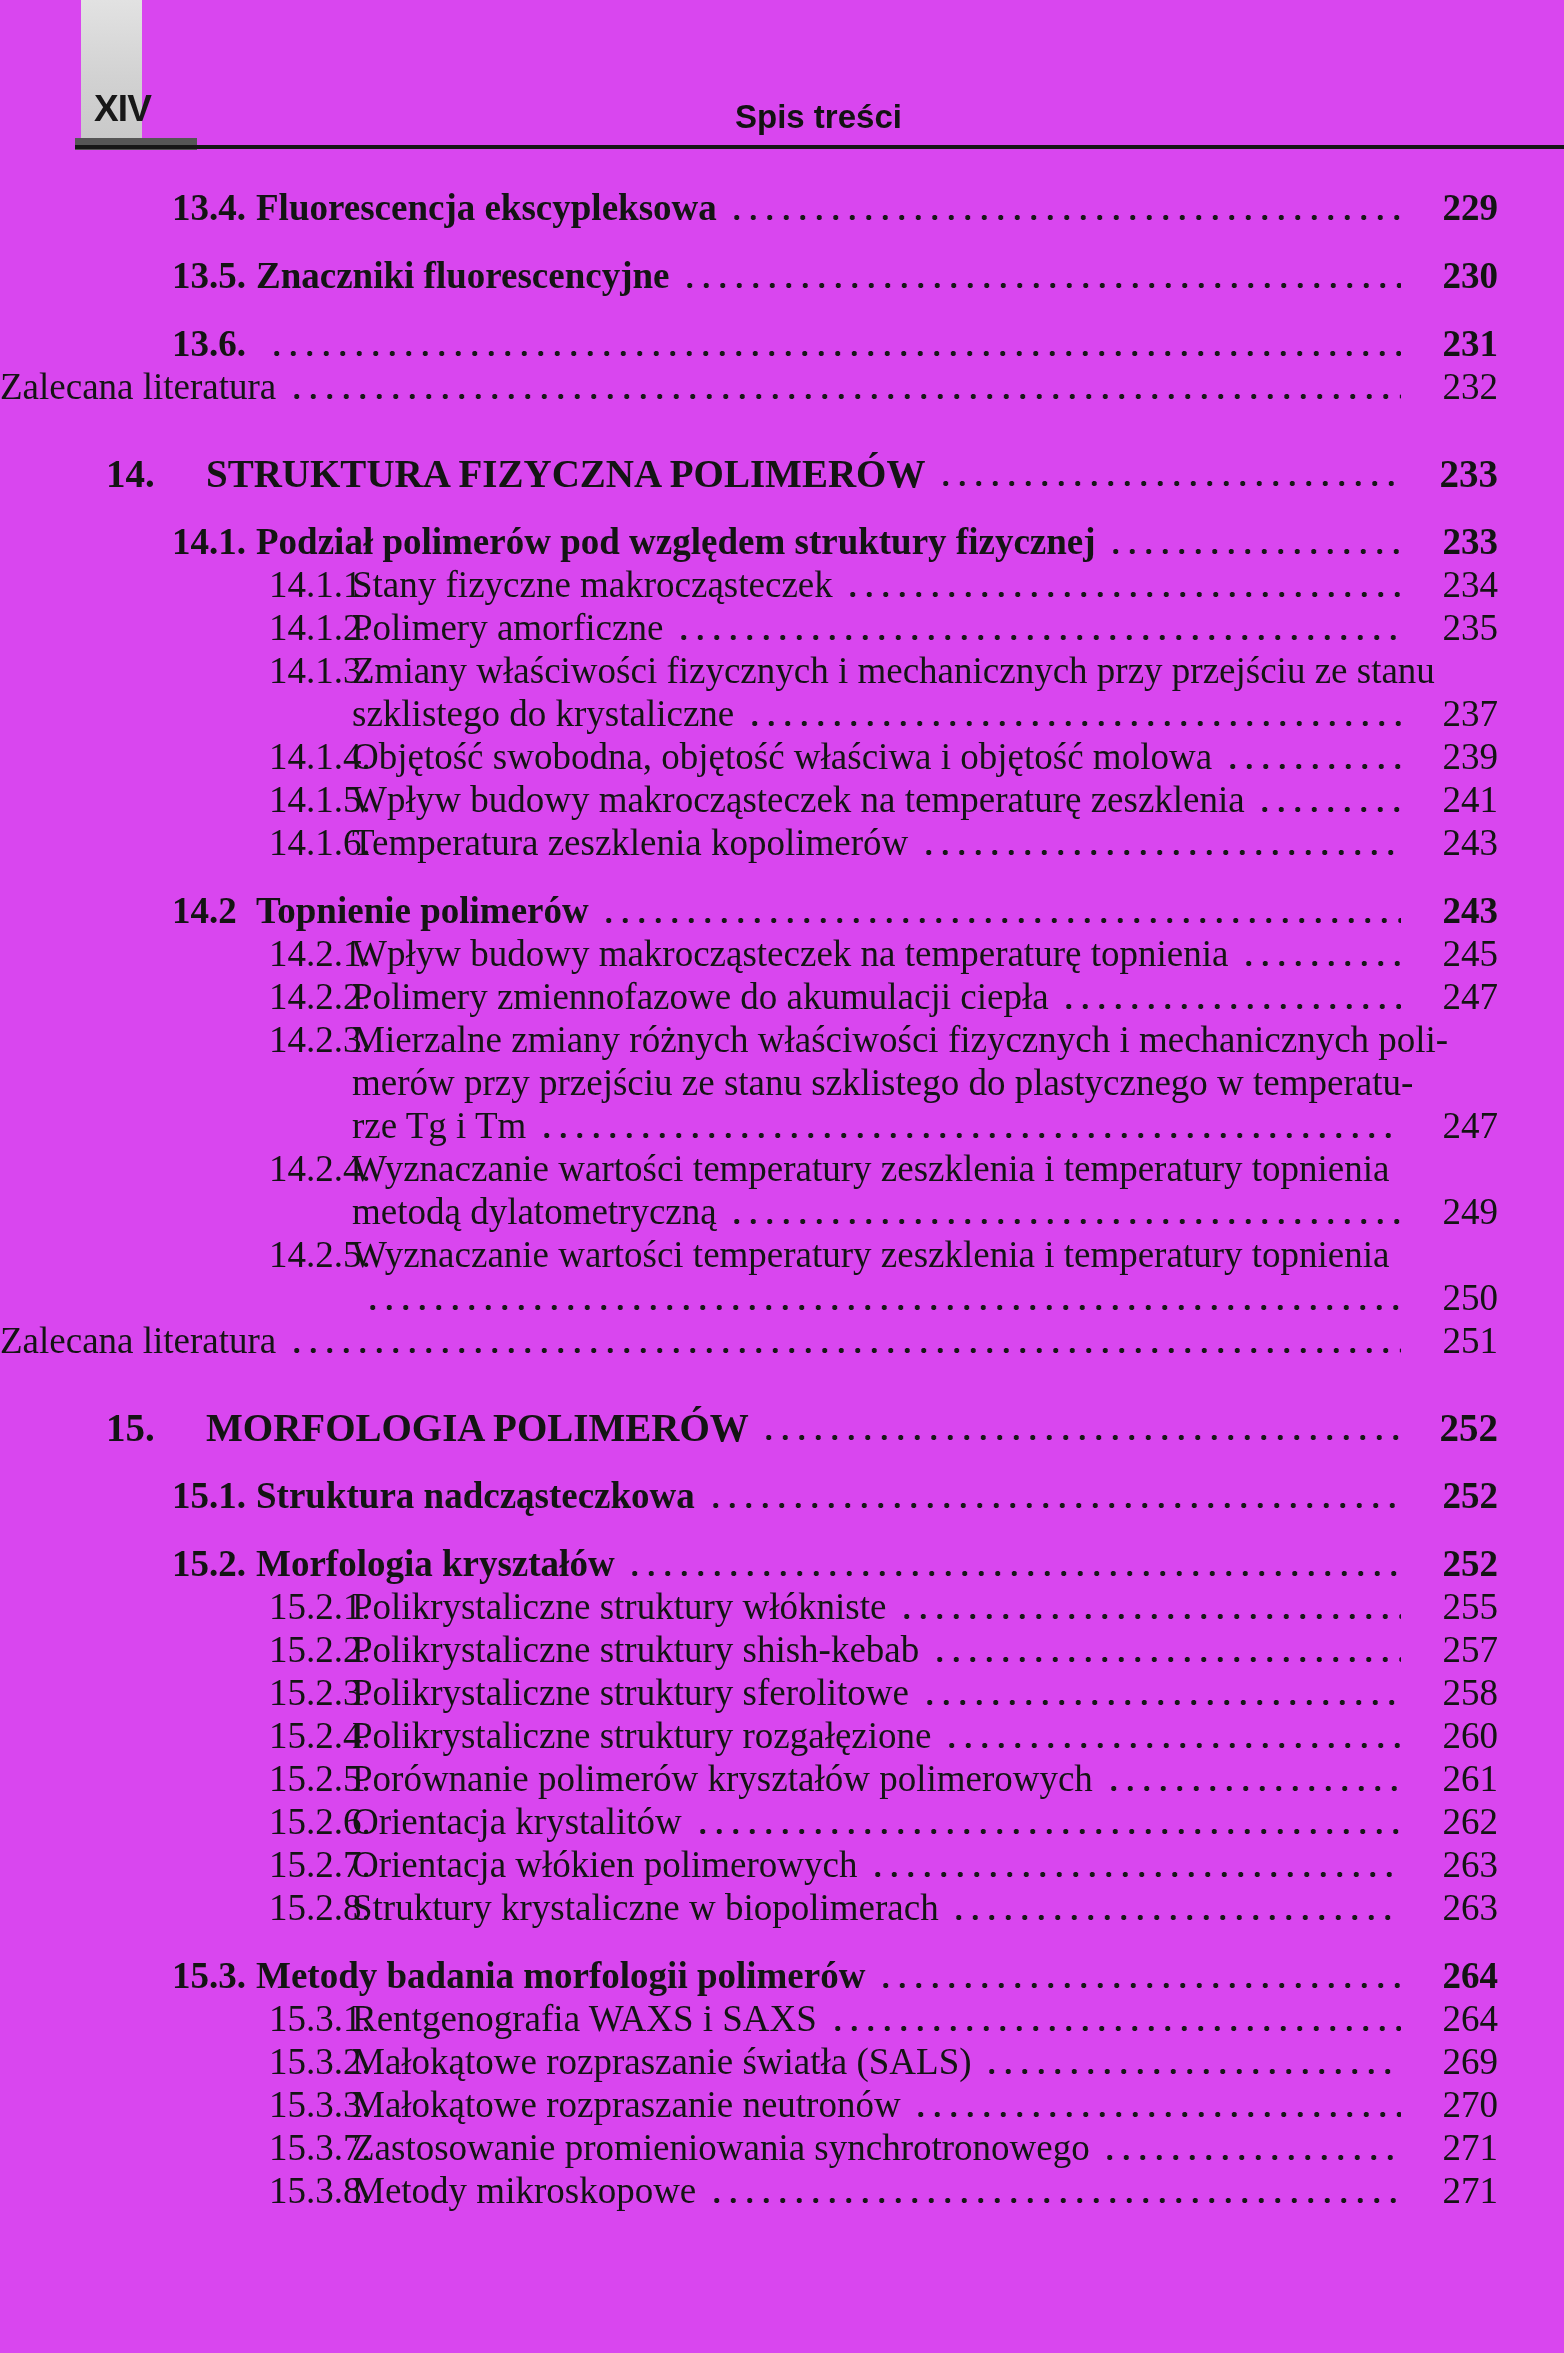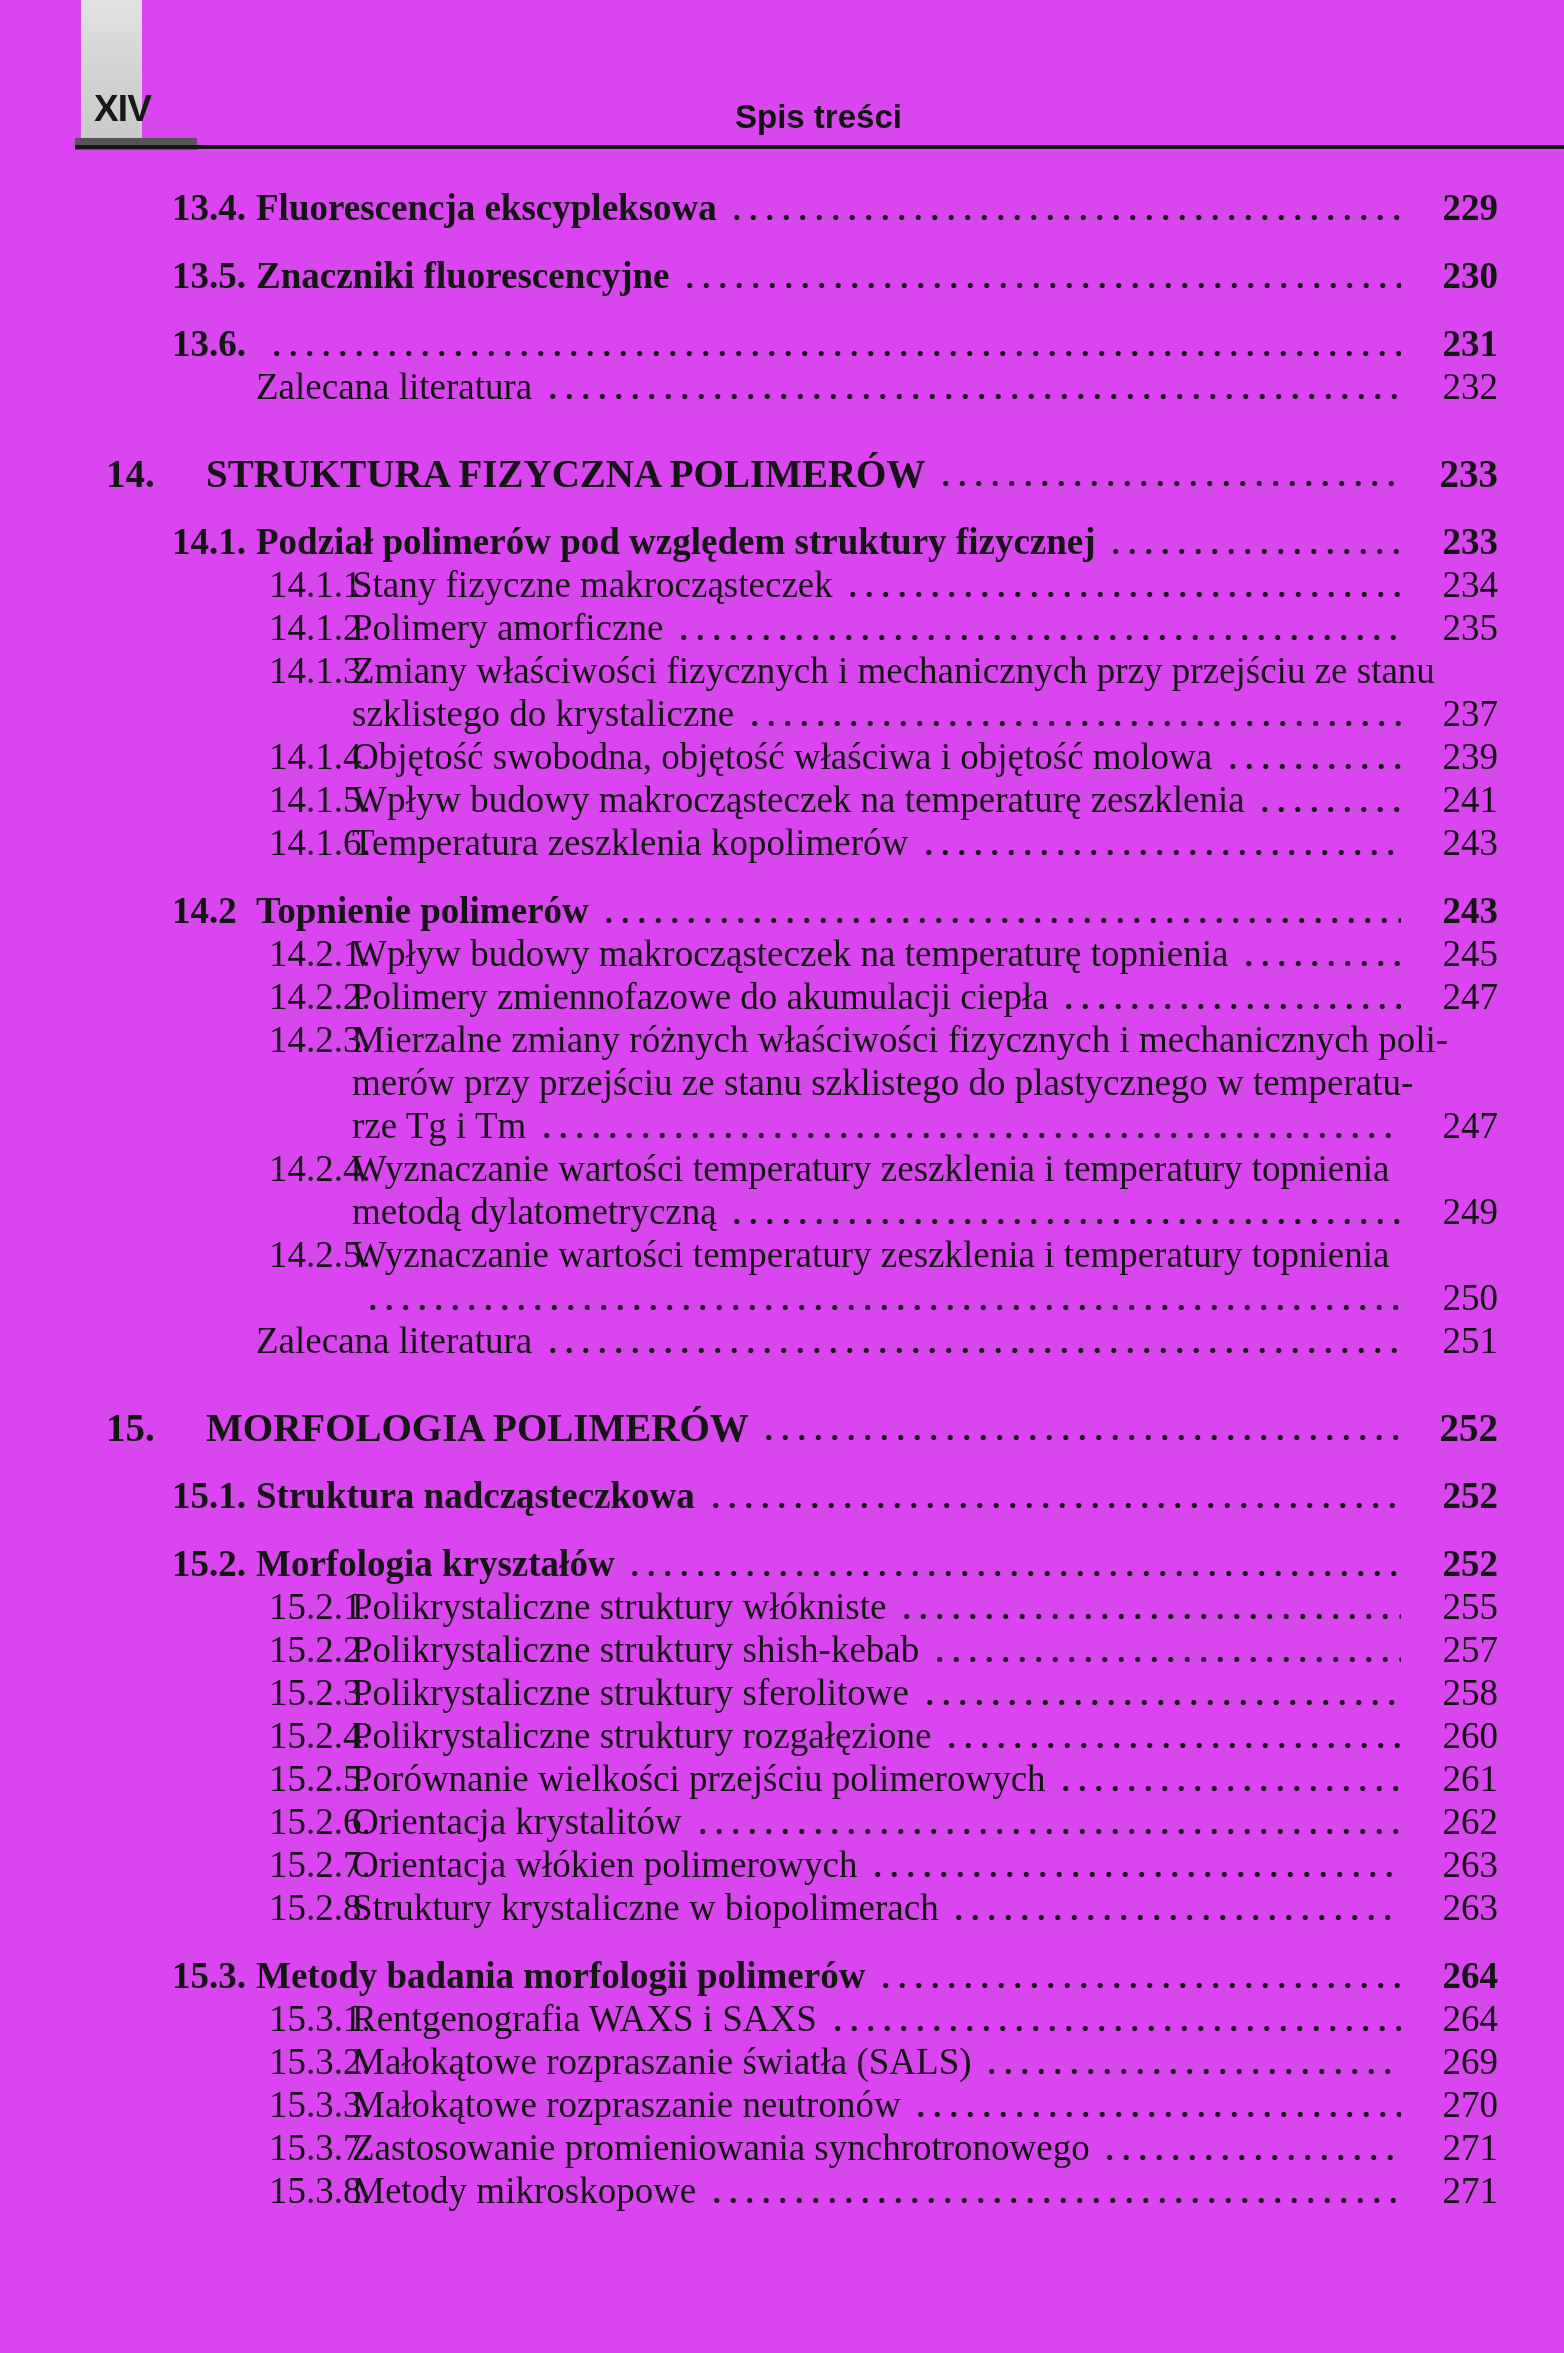--- a/index.html
+++ b/index.html
@@ -61,21 +61,21 @@
   }
   .page{flex:none;width:87px;text-align:right;}
 
   
   .entry.chapter{padding-left:106px;font-weight:700;font-size:39px;margin-top:44px;}
   .entry.chapter .num{width:100px;}
   .entry.section{padding-left:172px;font-weight:700;margin-top:25px;}
   .entry.section .num{width:84px;}
   .entry.sub{padding-left:269px;}
   .entry.sub .num{width:83px;}
-  .entry.plain{padding-left:256px;}
+  .entry.plain{}
 </style>
 </head>
 <body>
 
 <div id="page">
 
   <div id="hdr-band"></div>
   <div id="hdr-folio">XIV</div>
   <div id="hdr-title">Spis treści</div>
   <div id="hdr-bar"></div>
@@ -302,21 +302,21 @@
         <div class="line">
           <span class="num">15.2.4.</span>
           <span class="txt">Polikrystaliczne struktury rozgałęzione</span>
           <span class="leader"></span>
           <span class="page">260</span>
         </div>
       </div>
       <div class="entry sub">
         <div class="line">
           <span class="num">15.2.5.</span>
-          <span class="txt">Porównanie wielkości przejściu polimerowych</span>
+          <span class="txt">Porównanie polimerów kryształów polimerowych</span>
           <span class="leader"></span>
           <span class="page">261</span>
         </div>
       </div>
       <div class="entry sub">
         <div class="line">
           <span class="num">15.2.6.</span>
           <span class="txt">Orientacja krystalitów</span>
           <span class="leader"></span>
           <span class="page">262</span>

